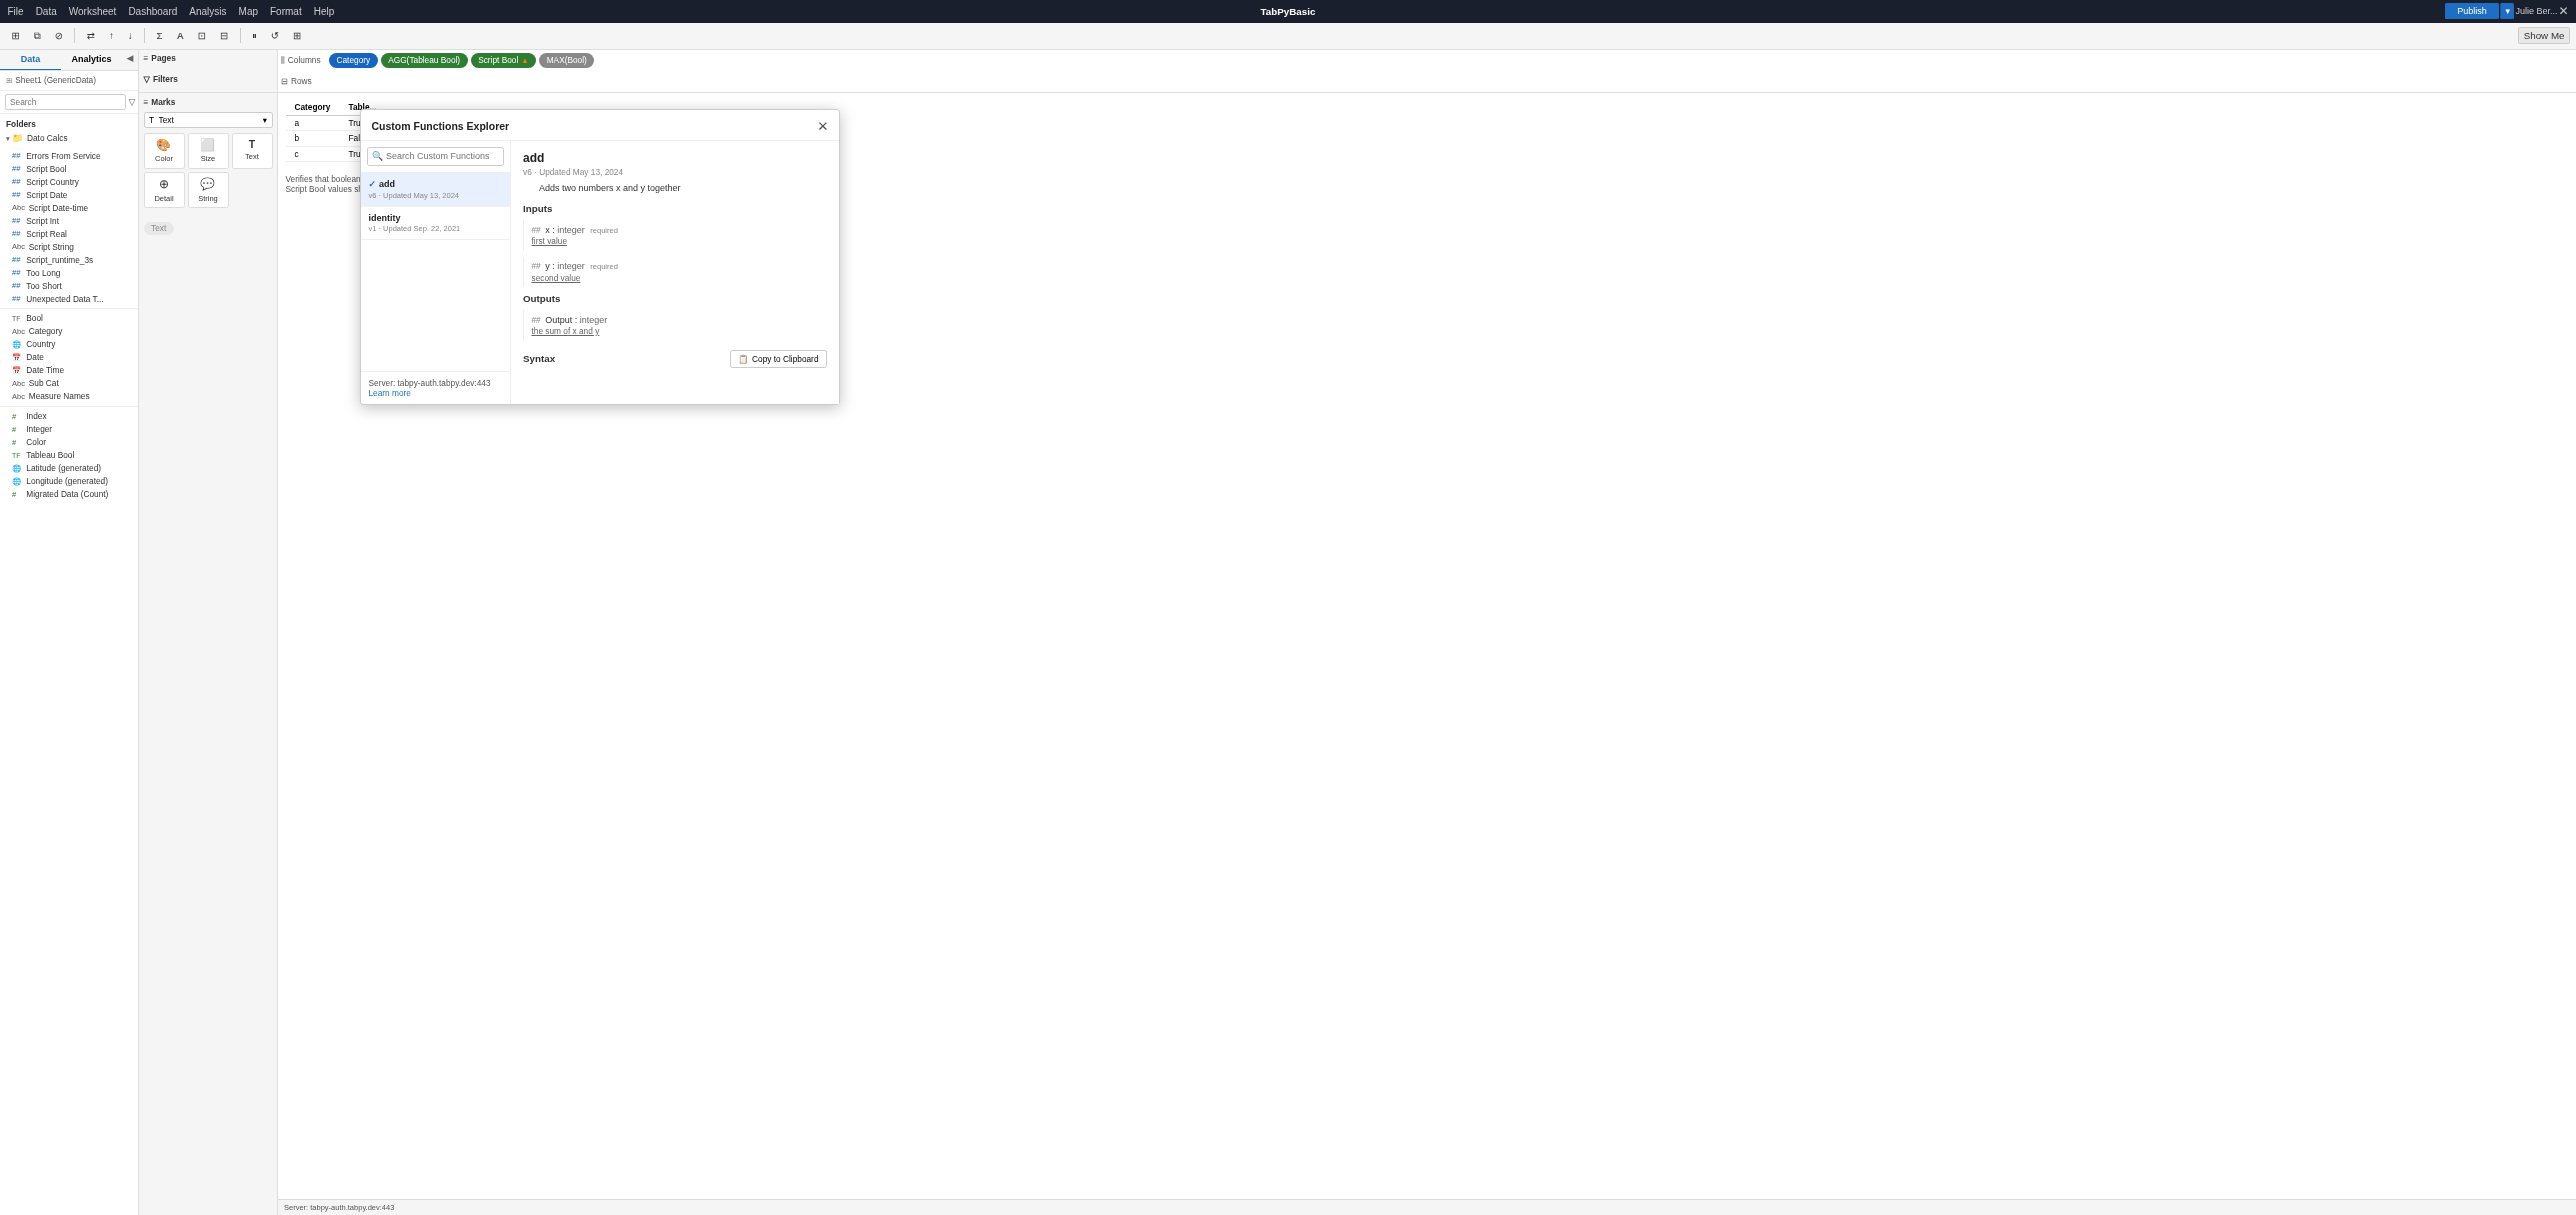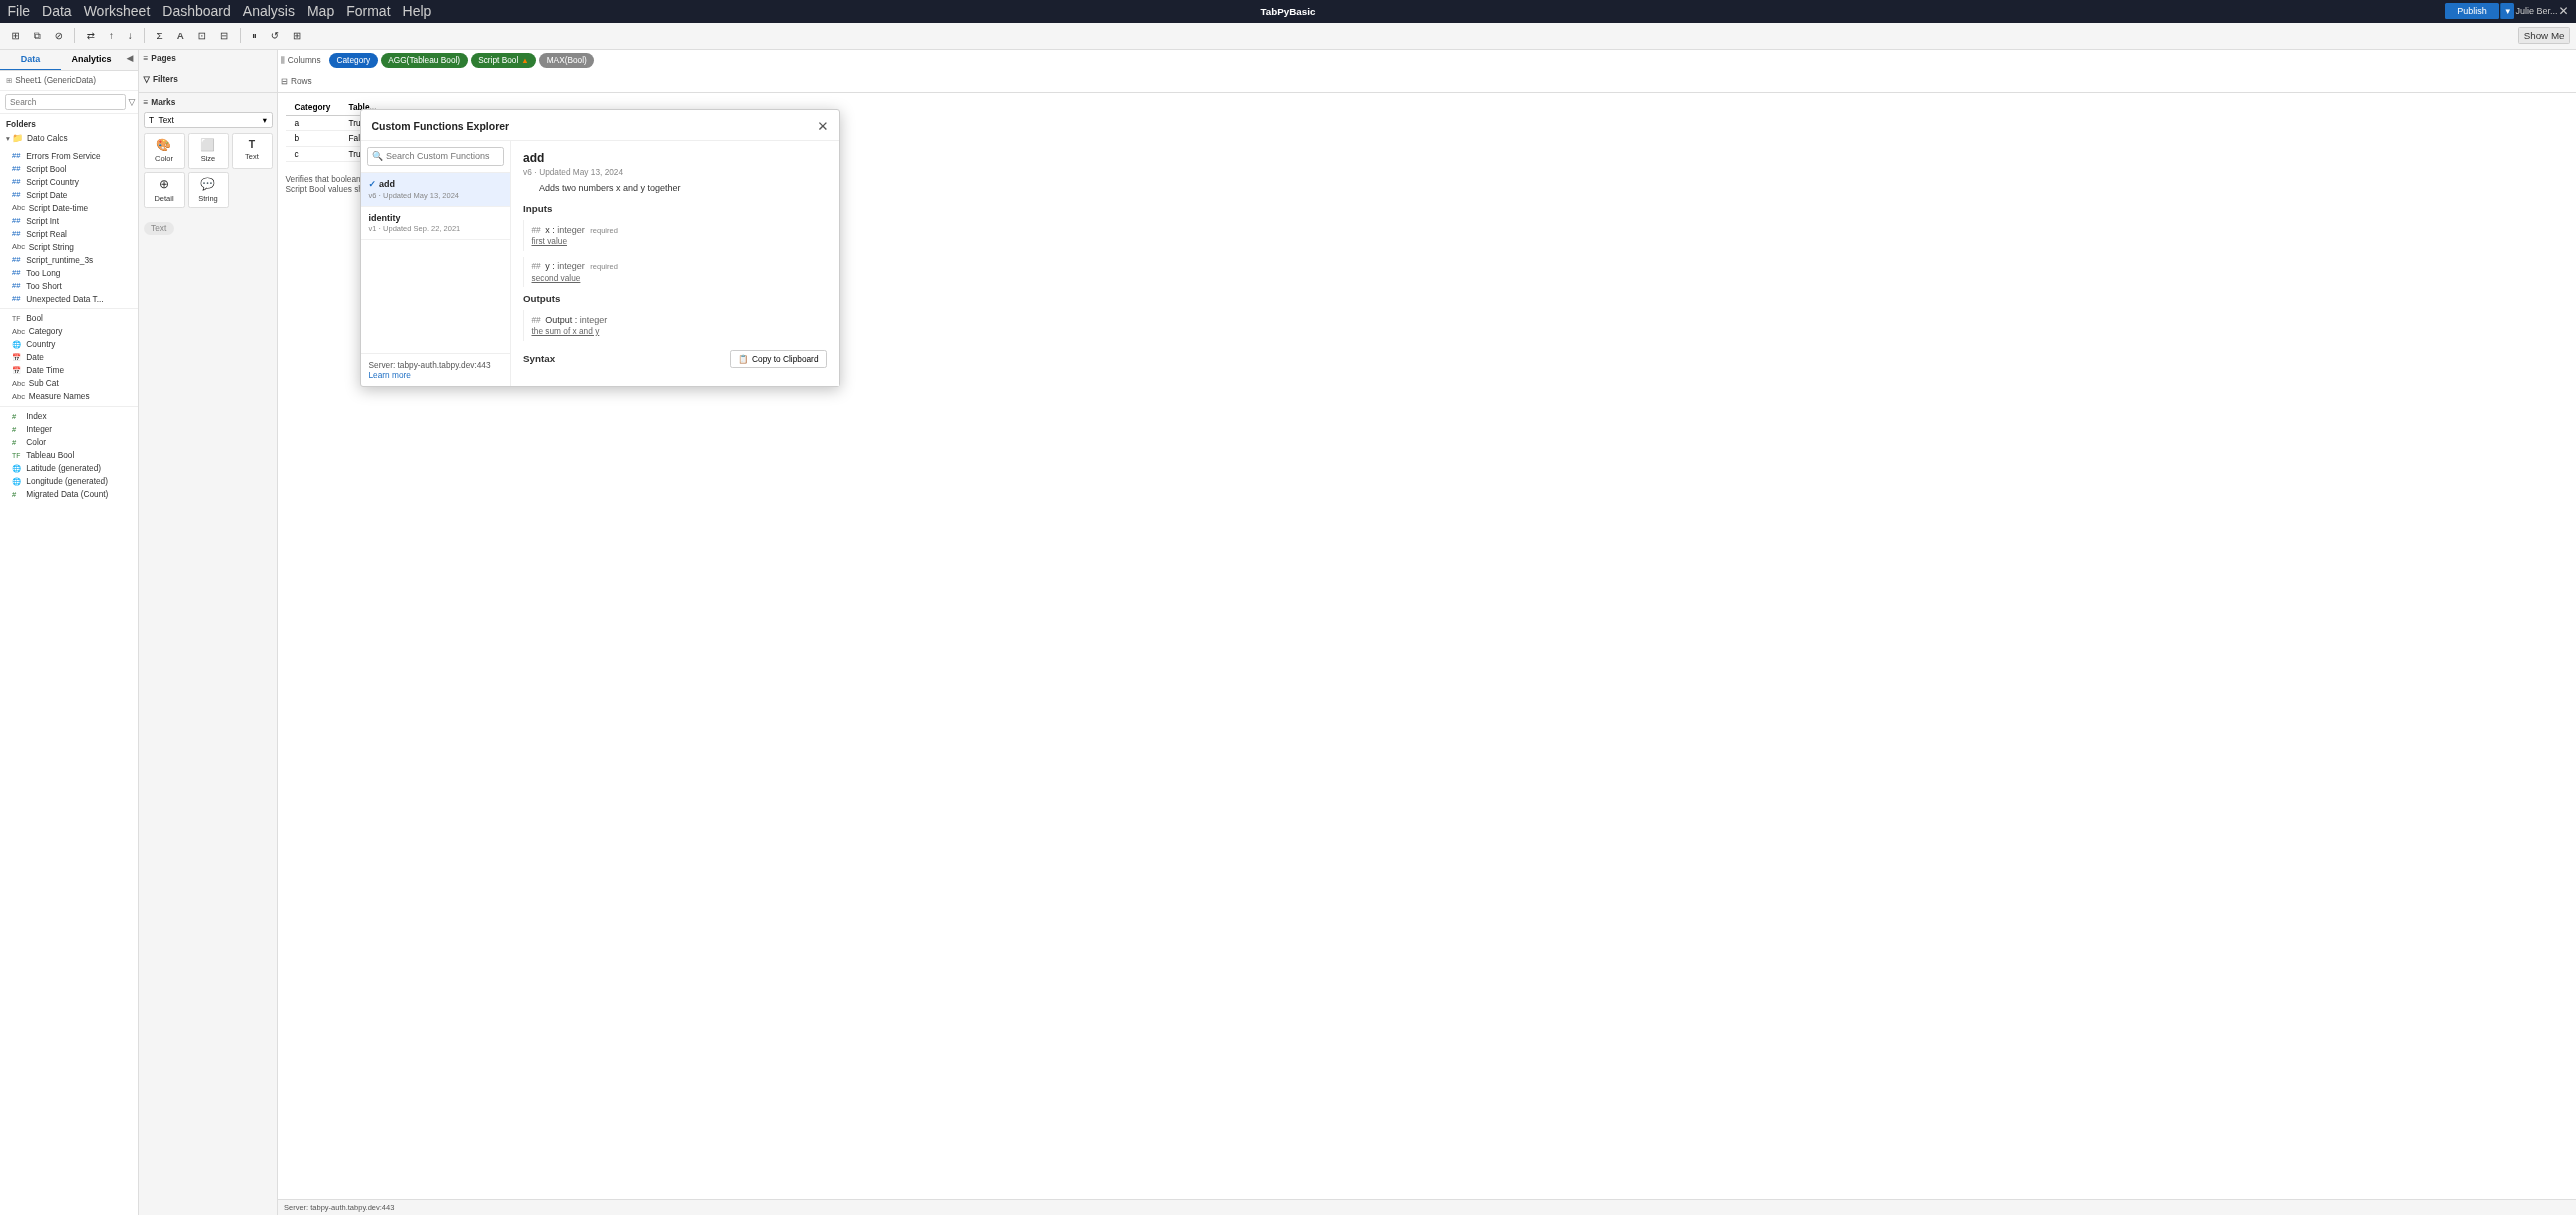--- a/index.html
+++ b/index.html
@@ -19,21 +19,21 @@
     .menu-bar .app-title {
       position: absolute;
       left: 50%;
       transform: translateX(-50%);
       color: #fff;
       font-size: 9.8px;
       font-weight: 600;
     }
     .menu-bar .menu-item {
       color: #ccc;
-      font-size: 14px;
+      font-size: 10px;
       cursor: pointer;
     }
     .menu-bar .right-controls {
       margin-left: auto;
       display: flex;
       align-items: center;
       gap: 1px;
     }
     .publish-btn {
       background: #1e6fc4;
@@ -382,21 +382,21 @@
     .param-name .required { color: #888; font-size: 7.5px; margin-left: 3px; }
     .param-desc { font-size: 8.3px; color: #666; margin-top: 1.5px; text-decoration: underline; }
     .param-icon { color: #888; font-size: 8.3px; }
     .param-row { display: flex; align-items: flex-start; gap: 4.5px; }
 
     .syntax-section { margin-top: 7.5px; }
     .syntax-header {
       display: flex;
       align-items: center;
       justify-content: space-between;
-      margin-bottom: 6px;
+      margin-bottom: 24px;
     }
     .copy-btn {
       background: #fff;
       border: 0.8px solid #ccc;
       border-radius: 2.3px;
       padding: 3px 7.5px;
       font-size: 8.3px;
       cursor: pointer;
       display: flex;
       align-items: center;

